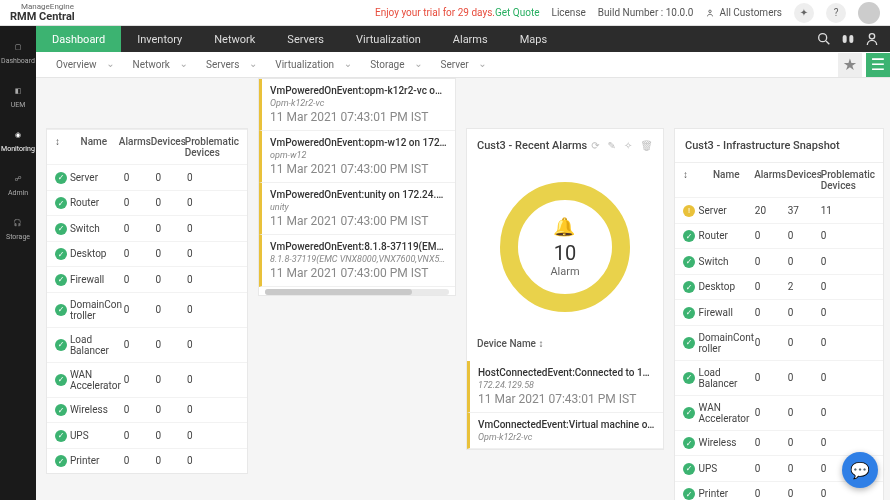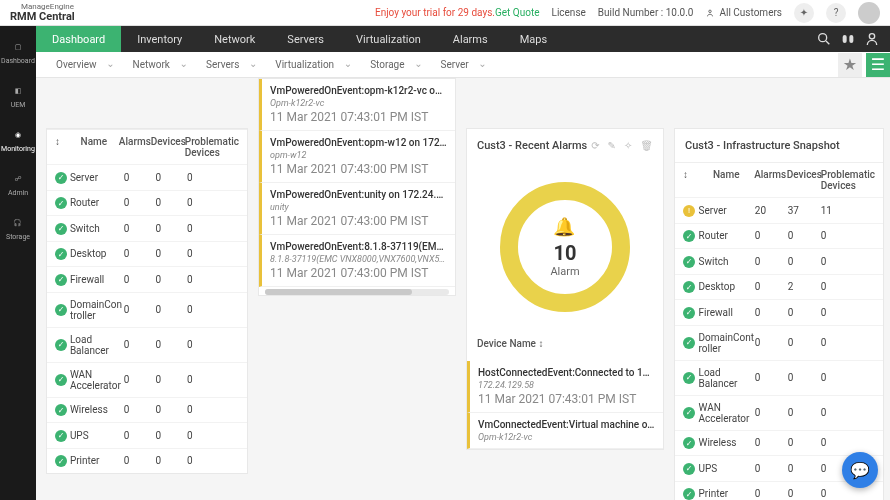--- a/index.html
+++ b/index.html
@@ -67,21 +67,21 @@
 .event-list { background: #fff; }
 .event { border-left: 3px solid #e9c13a; padding: 6px 8px; font-size: 10px; border-bottom: 1px solid #f0f0f0; }
 .event-title { color: #333; font-weight: 500; overflow: hidden; text-overflow: ellipsis; white-space: nowrap; }
 .event-sub { color: #888; font-size: 9px; margin-top: 2px; overflow: hidden; text-overflow: ellipsis; white-space: nowrap; font-style: italic; }
 .event-time { color: #888; font-size: 12px; margin-top: 2px; }
 .scrollbar-hint { height: 6px; background: #e9e9e9; margin: 2px 6px 0; border-radius: 3px; position: relative; }
 .scrollbar-hint::after { content: ""; position: absolute; left: 0; top: 0; height: 6px; width: 80%; background: #c9c9c9; border-radius: 3px; }
 
 .ring-wrap { display: flex; justify-content: center; padding: 20px 0; }
 .ring { width: 130px; height: 130px; border-radius: 50%; border: 18px solid #e9d24b; display: flex; flex-direction: column; align-items: center; justify-content: center; }
-.ring-num { font-size: 20px; font-weight: 700; color: #333; }
+.ring-num { font-size: 20px; font-weight: 400; color: #333; }
 .ring-label { font-size: 11px; color: #666; }
 .ring-icon { font-size: 18px; margin-bottom: 4px; }
 
 .alarm-section { padding: 0 10px 6px; }
 .alarm-label { font-size: 10px; color: #555; font-weight: 500; padding: 6px 0; }
 
 .chat-bubble { position: absolute; right: 12px; bottom: 12px; width: 36px; height: 36px; border-radius: 50%; background: #2f7fe6; display: flex; align-items: center; justify-content: center; color: #fff; font-size: 16px; cursor: pointer; box-shadow: 0 2px 6px rgba(0,0,0,0.3); }
 </style>
 </head>
 <body>

